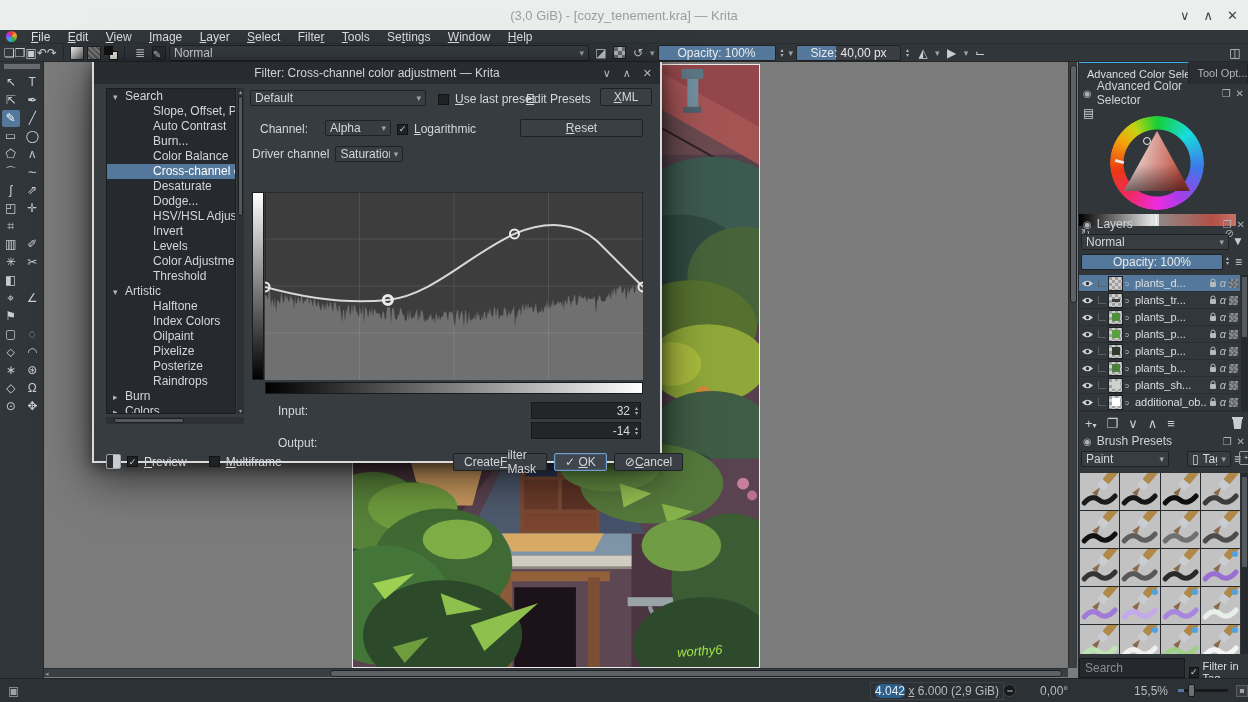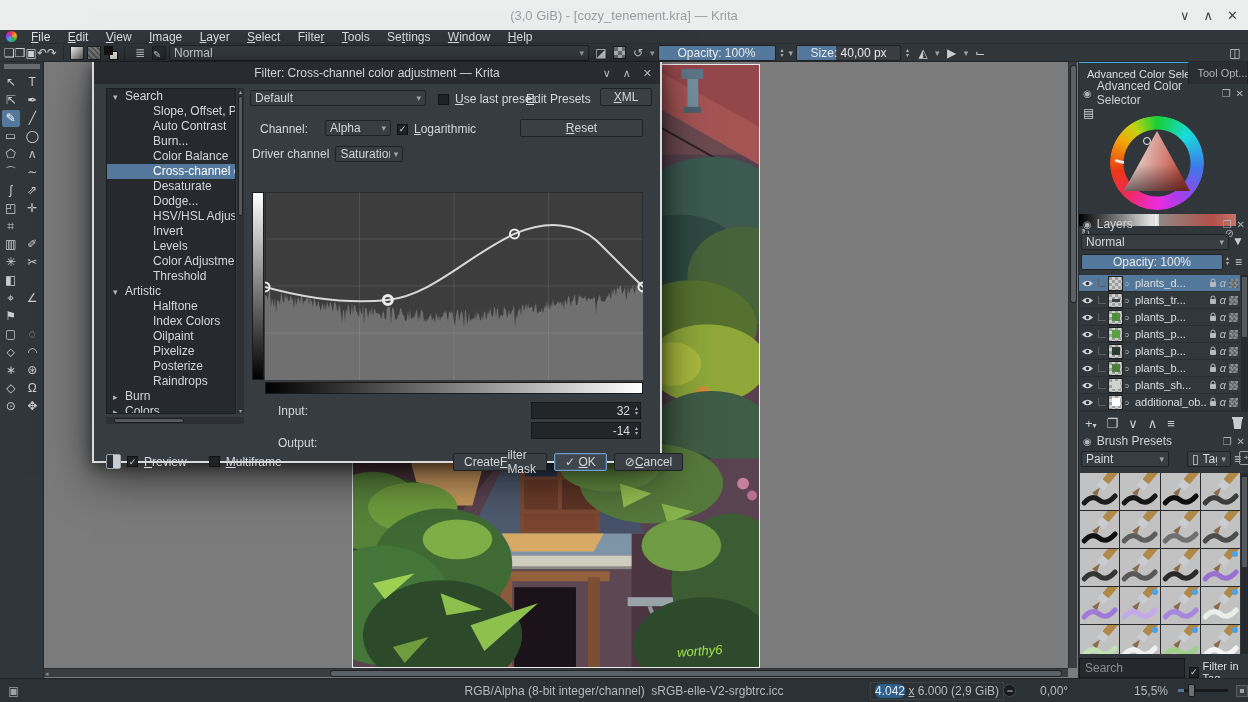--- a/index.html
+++ b/index.html
@@ -1257,21 +1257,20 @@
     </div>
     <div class="bp-fit">
       <span class="cb">✓</span>
       <span>Filter in Tag</span>
     </div>
   </div>
 </div>
 
 <div class="statusbar">
   <span class="sb-ico">▣</span>
-  <span class="sb-center">RGB/Alpha (8-bit integer/channel)  sRGB-elle-V2-srgbtrc.icc</span>
   <span class="sb-dims">
     <span class="sel">4.042</span> <u>x</u> <span>6.000 (2,9 GiB)</span>
   </span>
   <span class="sb-gamut"></span>
   <span class="sb-angle">0,00°</span>
   <span class="sb-zoom">15,5%</span>
   <span class="sb-slider">
       <span class="b"></span>
       <span class="h"></span>
     </span>

